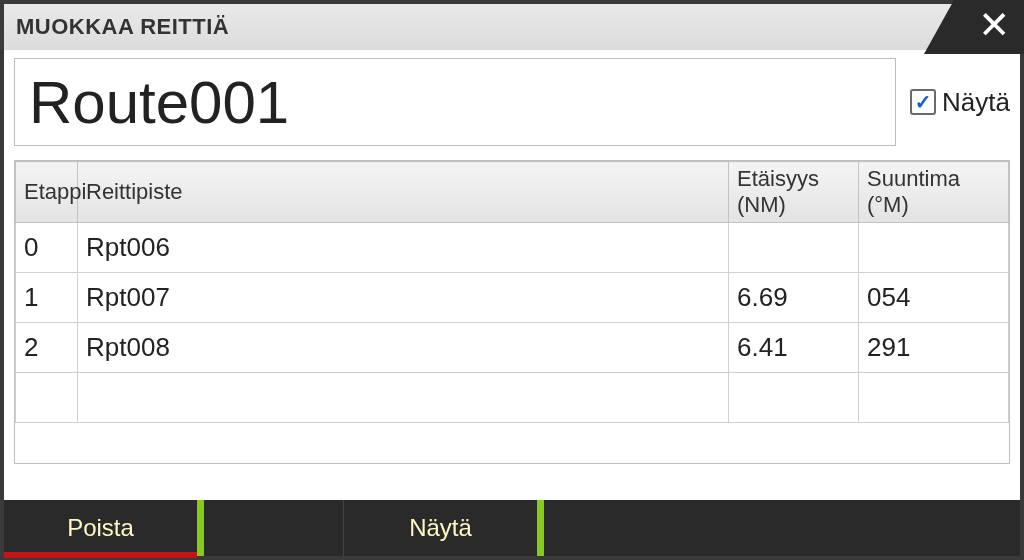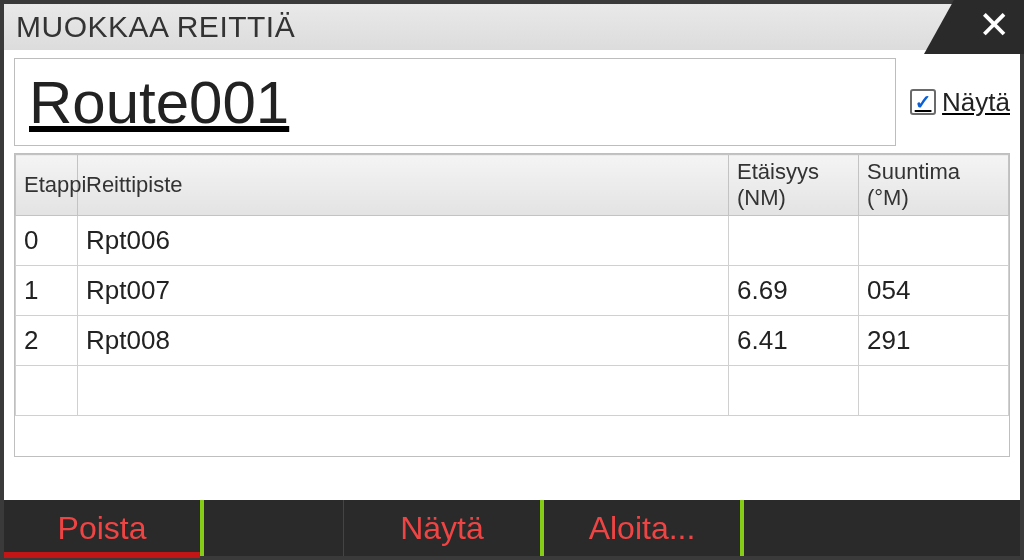--- a/index.html
+++ b/index.html
@@ -12,22 +12,22 @@
     position: relative;
   }
   .titlebar {
     height: 46px;
     background: linear-gradient(#e9e9e9, #dcdcdc);
     display: flex; align-items: center;
     padding: 0 12px;
     position: relative;
   }
   .titlebar .title {
-    font-size: 30px;
-    font-weight: 400;
+    font-size: 22px;
+    font-weight: 700;
     color: #333;
     letter-spacing: 0.5px;
   }
   .close-wedge {
     position: absolute;
     top: -4px; right: -4px;
     width: 100px; height: 54px;
     overflow: hidden;
   }
   .close-wedge .bg {
@@ -45,22 +45,21 @@
   .content {
     flex: 1;
     padding: 8px 10px;
     display: flex; flex-direction: column;
     background: #fff;
     overflow: hidden;
   }
 
   .name-row {
     display: flex; align-items: center; gap: 14px;
-    margin-bottom: 7px;
-    text-decoration: underline;
+    margin-bottom: 14px;
   }
   .route-name {
     flex: 1;
     height: 88px;
     border: 1px solid #bdbdbd;
     background: #fff;
     font-size: 60px;
     font-weight: 400;
     padding: 4px 14px;
     color: #222;
@@ -123,23 +122,23 @@
   .footer {
     height: 56px;
     background: #2a2a2a;
     display: flex;
     align-items: stretch;
   }
   .footer .btn {
     flex: 0 0 auto;
     width: 200px;
     display: flex; align-items: center; justify-content: center;
-    color: #ef4444;
-    font-size: 32px;
-    border-right: 4px solid #84cc16;
+    color: #fef9c3;
+    font-size: 24px;
+    border-right: 7px solid #84cc16;
     position: relative;
     cursor: pointer;
   }
   .footer .btn.delete::after {
     content: "";
     position: absolute; left: 0; right: 0; bottom: -2px;
     height: 6px;
     background: #c21616;
   }
   .footer .btn.delete { border-bottom: none; }
@@ -223,19 +222,16 @@
   </div>
 
   <div class="footer">
     <div class="btn delete">
       <span>Poista</span>
     </div>
     <div class="spacer-btn"></div>
     <div class="btn">
       <span>Näytä</span>
     </div>
-    <div class="btn">
-      <span>Aloita...</span>
-    </div>
     <div class="fill"></div>
   </div>
 
 </div>
 
 </body></html>

